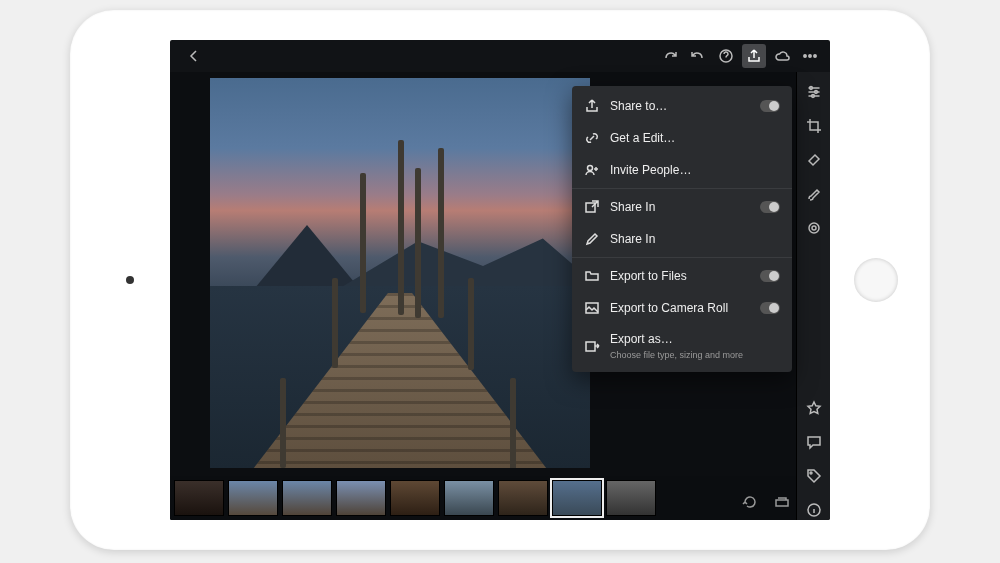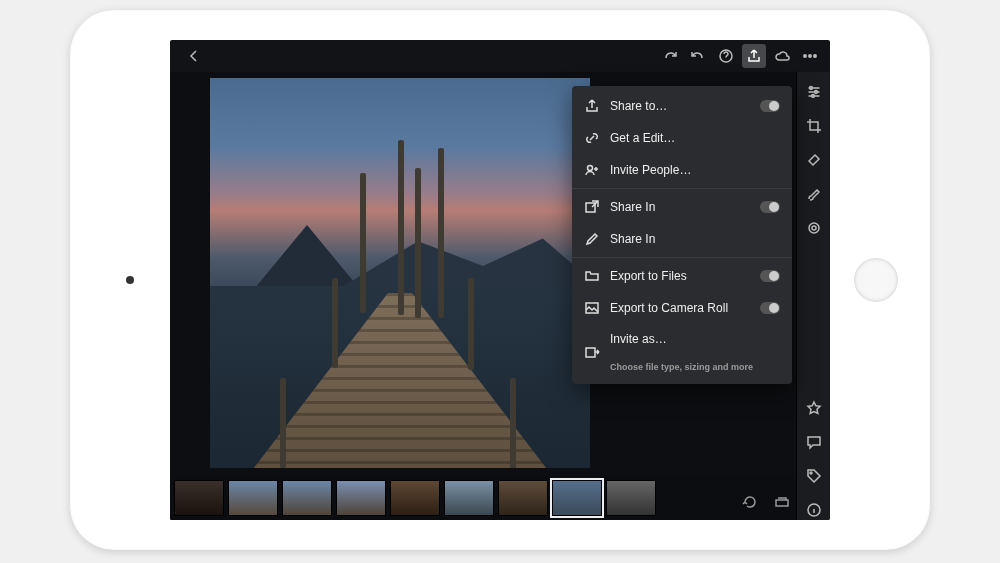--- a/index.html
+++ b/index.html
@@ -152,21 +152,21 @@
   .prow{
     display:flex;align-items:center;gap:10px;
     padding:8px 12px;font-size:12px;cursor:default;
     position:relative;
   }
   .prow .ricon{width:16px;height:16px;color:#ddd;}
   .prow .toggle{
     margin-left:auto;width:20px;height:12px;border-radius:6px;background:#555;position:relative;
   }
   .prow .toggle::after{content:"";position:absolute;right:1px;top:1px;width:10px;height:10px;background:#ccc;border-radius:50%;}
-  .prow .sub{display:block;font-size:9px;color:#9a9a9a;margin-top:16px;font-weight:bold;}
+  .prow .sub{display:block;font-size:9px;color:#9a9a9a;margin-top:4px;}
 
   .sep{height:1px;background:#3a3c3f;margin:2px 0;}
 </style>
 </head>
 <body>
 
 <div class="ipad">
   <div class="camera"></div>
   <div class="home-btn"></div>
 
@@ -413,20 +413,20 @@
         <span class="toggle"></span>
       </div>
       <div class="prow">
         <span class="icon ricon">
             <svg viewBox="0 0 16 16">
               <rect x="2" y="4" width="9" height="9"></rect>
               <path d="M11 8h4m0 0-2-2m2 2-2 2"></path>
             </svg>
           </span>
         <span>
-          <span>Invite as…</span>
+          <span>Export as…</span>
           <span class="sub">Choose file type, sizing and more</span>
         </span>
       </div>
     </div>
 
   </div>
 </div>
 
 </body></html>

